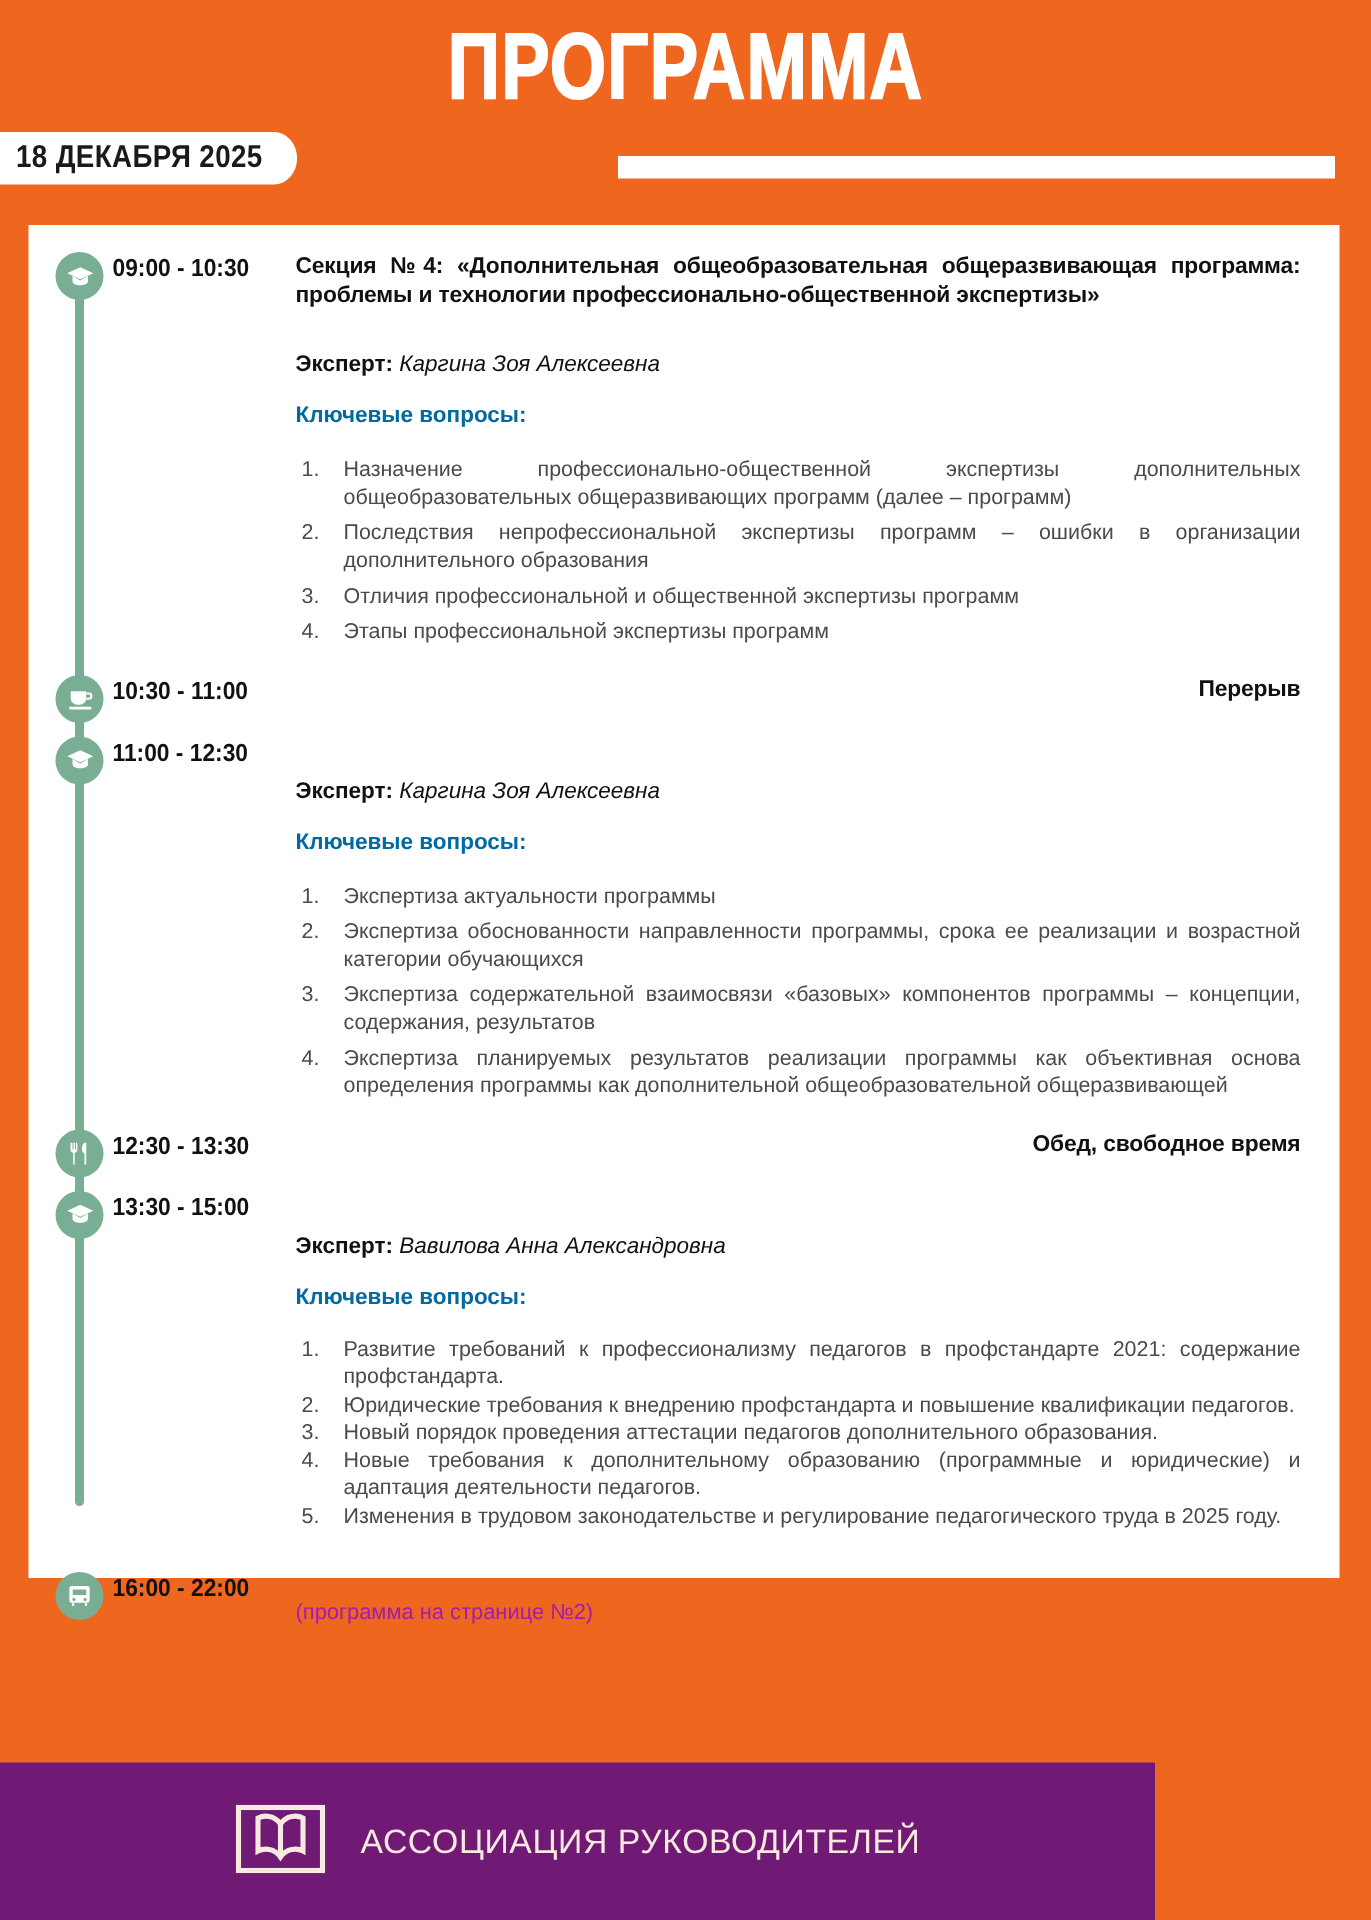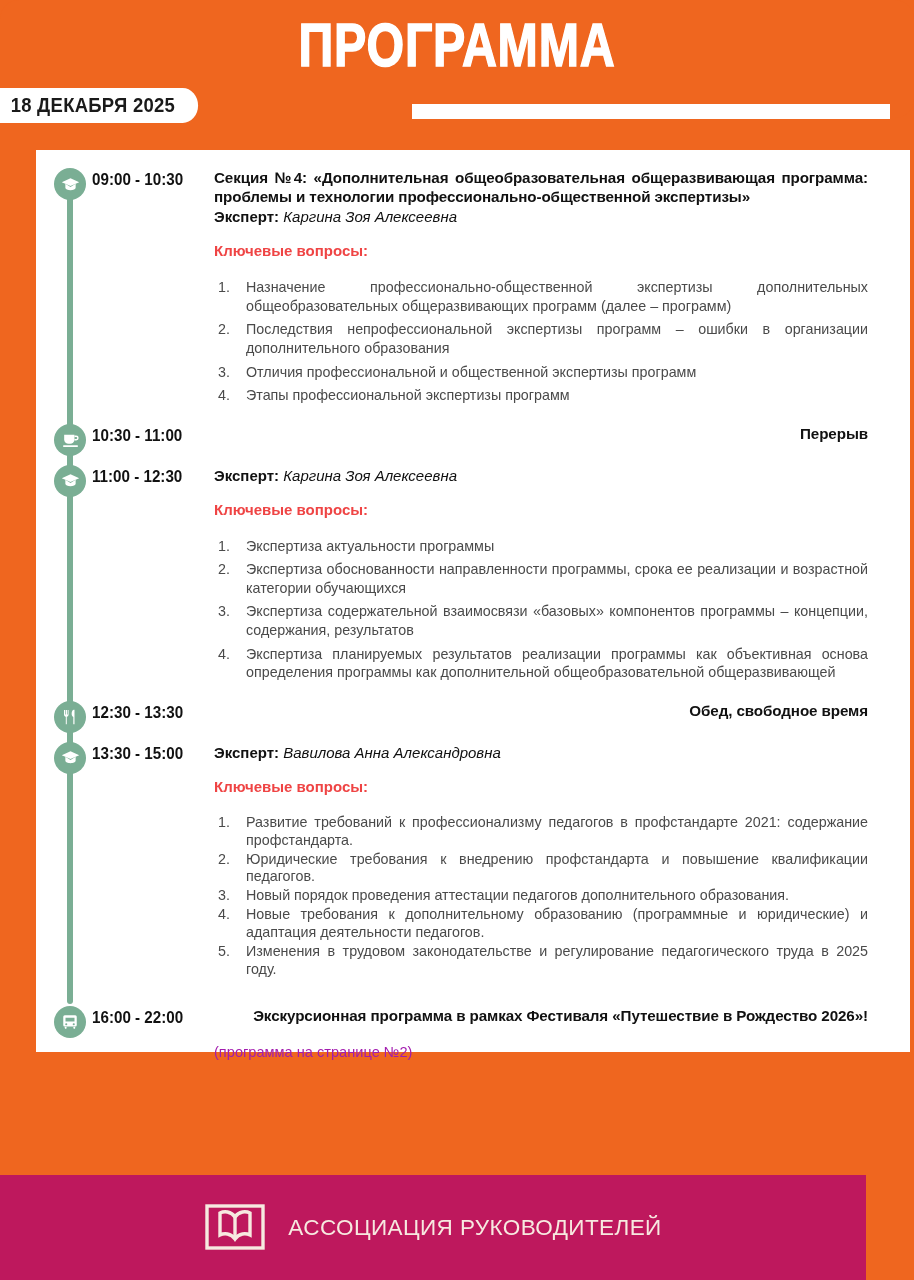--- a/index.html
+++ b/index.html
@@ -63,21 +63,21 @@
     left: 412px;
     top: 104px;
     width: 478px;
     height: 15px;
     background: #ffffff;
   }
 
   
   .card {
     position: absolute;
-    left: 36px;
+    left: 19px;
     top: 150px;
     width: 874px;
     height: 902px;
     background: #ffffff;
   }
 
   .timeline {
     position: absolute;
     left: 31px;
     top: 30px;
@@ -123,47 +123,47 @@
     font-size: 16.5px;
     color: #111111;
     transform: scaleX(0.92);
     transform-origin: left center;
     white-space: nowrap;
     padding-top: 2px;
   }
 
   .content {
     flex: 1;
-    padding-right: 42px;
+    padding-right: 26px;
   }
 
   .sec-title {
     font-weight: bold;
     font-size: 15.2px;
     line-height: 1.26;
     color: #111111;
     text-align: justify;
     text-justify: inter-word;
     letter-spacing: -0.1px;
   }
   .sec-title.plain { text-align: right; }
 
   .expert {
-    margin-top: 2px;
+    margin-top: 28px;
     font-size: 15px;
     color: #111111;
   }
   .expert b { font-weight: bold; }
   .expert i { font-style: italic; }
 
   .kq-head {
     margin-top: 17px;
     font-weight: bold;
     font-size: 15px;
-    color: #ef4444;
+    color: #0369a1;
   }
 
   ol.kq {
     margin: 19px 0 0 0;
     padding: 0;
     list-style: none;
     counter-reset: kq;
   }
   ol.kq li {
     counter-increment: kq;
@@ -195,23 +195,23 @@
   
   .gap-lg  { height: 26px; }
   .gap-md  { height: 20px; }
   .gap-sm  { height: 14px; }
 
   
   .footer {
     position: absolute;
     left: 0;
     top: 1175px;
-    width: 866px;
+    width: 770px;
     height: 105px;
-    background: #be185d;
+    background: #701a75;
     display: flex;
     align-items: center;
     justify-content: center;
     gap: 22px;
   }
 
   .footer-logo { flex: 0 0 auto; }
 
   .footer-text {
     color: #f7e9e0;
@@ -349,21 +349,20 @@
           <path d="M5 3 h14 a2 2 0 0 1 2 2 v11 a2 2 0 0 1 -2 2 h-14 a2 2 0 0 1 -2 -2 V5 a2 2 0 0 1 2 -2 Z
                    M6 6.2 h12 v5 h-12 Z" fill-rule="evenodd"></path>
           <circle cx="7" cy="15" r="1.4" fill="#7aae94"></circle>
           <circle cx="17" cy="15" r="1.4" fill="#7aae94"></circle>
           <rect x="5.2" y="18.3" width="2.1" height="2.6" rx=".7"></rect>
           <rect x="16.7" y="18.3" width="2.1" height="2.6" rx=".7"></rect>
         </svg>
       </div>
       <div class="time">16:00 - 22:00</div>
       <div class="content">
-        <div class="sec-title plain">Экскурсионная программа в рамках Фестиваля «Путешествие в Рождество 2026»!</div>
         <div class="note">(программа на странице №2)</div>
       </div>
     </div>
 
   </div>
 </div>
 
 <div class="footer">
   <div class="footer-logo">
     <svg width="62" height="56" viewBox="0 0 62 56" fill="none" stroke="#f7e9e0" stroke-width="3.4">

